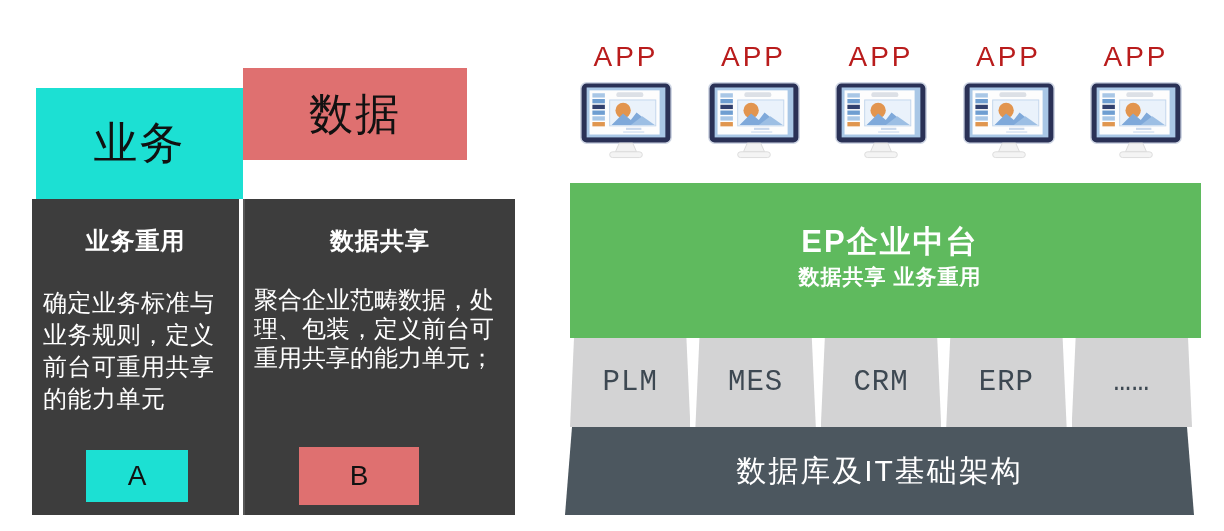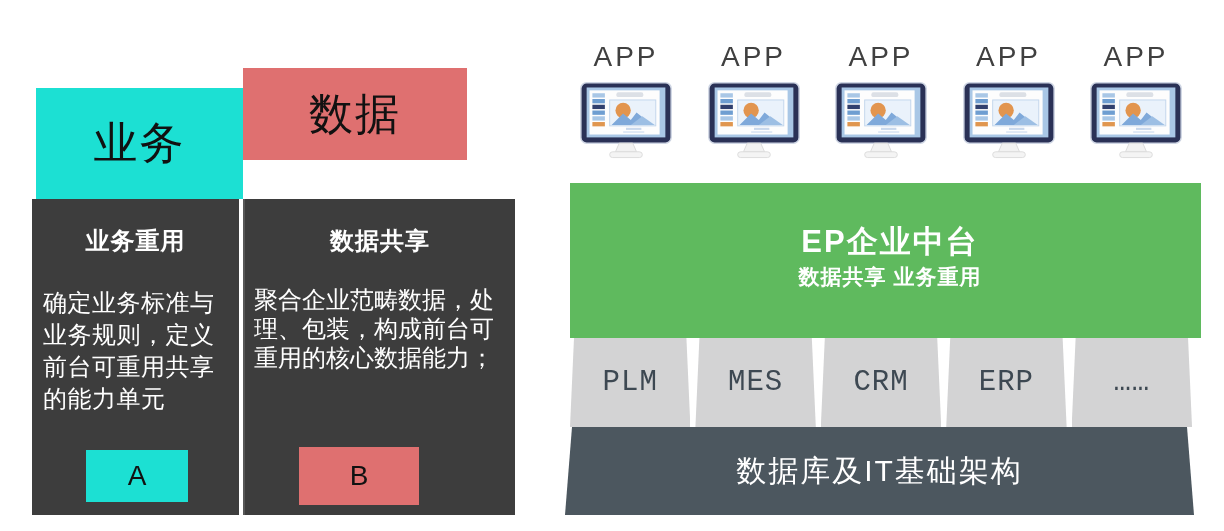--- a/index.html
+++ b/index.html
@@ -41,21 +41,21 @@
   .badge-a{left:54px;bottom:13px;width:102px;height:52px;background:#1CE0D3;}
   .badge-b{left:54px;bottom:10px;width:120px;height:58px;background:#DF7070;}
 
   
   .apps-row{
     left:570px;top:40px;width:622px;height:140px;
     display:flex;justify-content:space-between;
   }
   .app-unit{width:112px;display:flex;flex-direction:column;align-items:center;}
   .app-label{
-    font-size:28px;color:#404040;letter-spacing:3px;line-height:34px;
+    font-size:28px;color:#b91c1c;letter-spacing:3px;line-height:34px;
     margin-bottom:6px;
   }
   .monitor{width:96px;height:86px;}
 
   .mid-platform{
     left:570px;top:183px;width:622px;height:155px;background:#5FBA5E;
     display:flex;flex-direction:column;align-items:center;color:#ffffff;padding-left:9px;
   }
   .mid-title{margin-top:38px;font-size:31px;font-weight:bold;letter-spacing:2px;}
   .mid-subtitle{font-size:21px;font-weight:bold;letter-spacing:1px;}
@@ -90,21 +90,21 @@
 <div class="abs col-body body-business">
   <div class="col-subtitle">业务重用</div>
   <div class="col-desc">确定业务标准与业务规则，定义前台可重用共享的能力单元</div>
   <div class="badge badge-a">
     <span>A</span>
   </div>
 </div>
 
 <div class="abs col-body body-data">
   <div class="col-subtitle">数据共享</div>
-  <div class="col-desc">聚合企业范畴数据，处理、包装，构成前台可重用的核心数据能力；</div>
+  <div class="col-desc">聚合企业范畴数据，处理、包装，定义前台可重用共享的能力单元；</div>
   <div class="badge badge-b">
     <span>B</span>
   </div>
 </div>
 
 <div class="abs apps-row">
 
   <div class="app-unit">
     <div class="app-label">APP</div>
     <svg class="monitor" viewBox="0 0 100 86">

